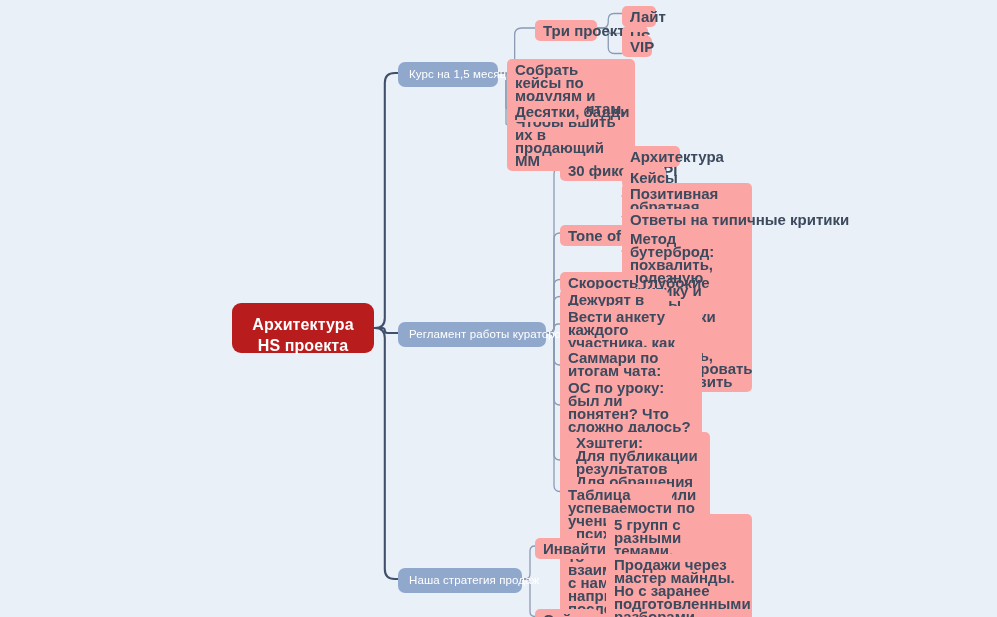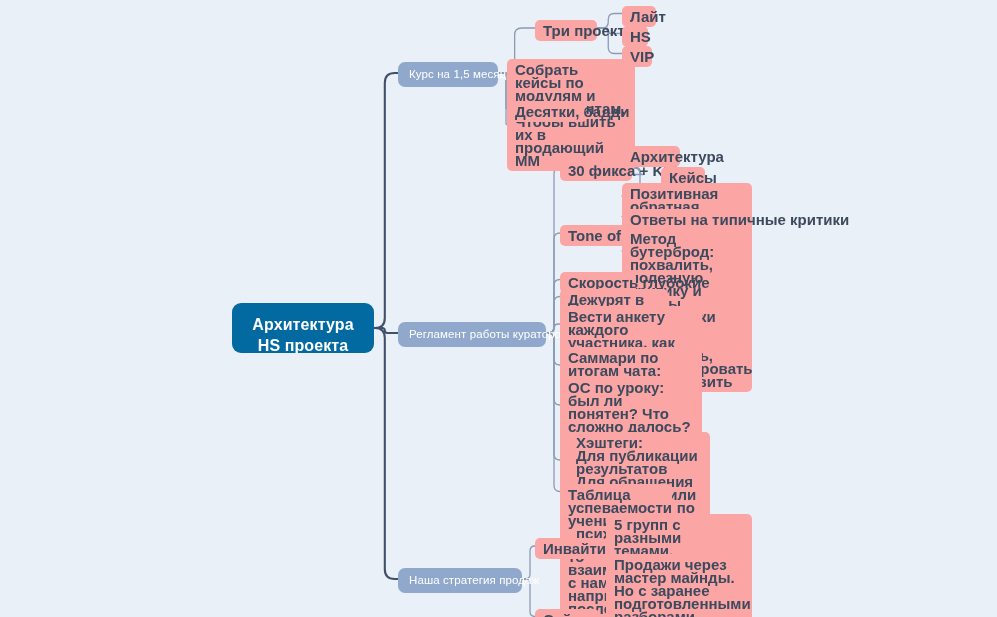--- a/index.html
+++ b/index.html
@@ -29,21 +29,21 @@
     pointer-events: none;
   }
   .node {
     position: absolute;
     box-sizing: border-box;
     border-radius: 7px;
     line-height: 13px;
     white-space: pre-wrap;
   }
   .node.root {
-    background: #0369a1;
+    background: #b91c1c;
     color: #ffffff;
     font-size: 16px;
     font-weight: bold;
     line-height: 21px;
     border-radius: 9px;
     text-align: center;
     padding: 11px 14px;
     letter-spacing: .1px;
   }
   .node.lvl1 {
@@ -100,27 +100,27 @@
       <path d="M522,579 L525,579 Q530,579 530,574 L530,551 Q530,546 535,546 L535,546" fill="none" stroke="#8b9bb4" stroke-width="1.3" stroke-linecap="round" stroke-linejoin="round"></path>
       <path d="M607,546 L609,546 Q615,546 615,540 L615,538 Q615,532 621,532 L606,532" fill="none" stroke="#8b9bb4" stroke-width="1.3" stroke-linecap="round" stroke-linejoin="round"></path>
       <path d="M607,546 L609,546 Q615,546 615,552 L615,571 Q615,577 621,577 L606,577" fill="none" stroke="#8b9bb4" stroke-width="1.3" stroke-linecap="round" stroke-linejoin="round"></path>
       <path d="M522,579 L525,579 Q530,579 530,584 L530,611.5 Q530,616.5 535,616.5 L535,616.5" fill="none" stroke="#8b9bb4" stroke-width="1.3" stroke-linecap="round" stroke-linejoin="round"></path>
     </svg>
 <div class="node root" style="left: 232px; top: 303px; width: 142px; height: 50px;">Архитектура HS проекта</div>
     <div class="node lvl1" style="left: 398px; top: 62px; width: 100px;">Курс на 1,5 месяца</div>
     <div class="node lvl2 nowrap" style="left: 535px; top: 20px; width: 62px;">Три проекта</div>
     <div class="node lvl3 nowrap" style="left: 622px; top: 6px; width: 34px;">Лайт</div>
     <div class="node lvl3 nowrap" style="left: 622px; top: 26px; width: 26px; text-align: right;">HS</div>
-    <div class="node lvl3 nowrap" style="left: 622px; top: 46px; width: 30px;">VIP</div>
+    <div class="node lvl3 nowrap" style="left: 622px; top: 36px; width: 30px;">VIP</div>
     <div class="node lvl2" style="left: 507px; top: 59px; width: 128px;">Собрать кейсы по модулям и инструментам. Чтобы вшить их в продающий ММ</div>
     <div class="node lvl2 nowrap" style="left: 507px; top: 101px; width: 80px;">Десятки, бадди</div>
     <div class="node lvl1" style="left: 398px; top: 322px; width: 148px;">Регламент работы кураторов</div>
     <div class="node lvl2 nowrap" style="left: 560px; top: 160px; width: 72px;">30 фикса + KPI</div>
     <div class="node lvl3 nowrap" style="left: 622px; top: 146px; width: 58px;">Архитектура</div>
-    <div class="node lvl3 nowrap" style="left: 622px; top: 167px; width: 44px; margin-left: 39px;">Кейсы</div>
+    <div class="node lvl3 nowrap" style="left: 622px; top: 167px; width: 44px;">Кейсы</div>
     <div class="node lvl3" style="left: 622px; top: 183px; width: 130px;">Позитивная обратная связь лично куратору</div>
     <div class="node lvl2 nowrap" style="left: 560px; top: 225px; width: 66px;">Tone of voice</div>
     <div class="node lvl3 nowrap" style="left: 622px; top: 209px; width: 108px;">Ответы на типичные критики</div>
     <div class="node lvl3" style="left: 622px; top: 228px; width: 130px;">Метод бутерброд: похвалить, полезную критику и фразы помощники для этой критики, похвалить, замотивировать и вдохновить</div>
     <div class="node lvl2 nowrap" style="left: 560px; top: 272px; width: 76px;">Скорость глубокие</div>
     <div class="node lvl2" style="left: 560px; top: 289px; width: 108px;">Дежурят в чате и в геткурс 2/2</div>
     <div class="node lvl2" style="left: 560px; top: 306px; width: 142px;">Вести анкету каждого участника, как дневник, копировать его сообщения из чата, из лички, из ДЗ</div>
     <div class="node lvl2" style="left: 560px; top: 347px; width: 142px;">Саммари по итогам чата: вдохновение, важные и глубокие темы, кейсы, разные успехи неденежные тоже</div>
     <div class="node lvl2" style="left: 560px; top: 377px; width: 142px;">ОС по уроку: был ли понятен? Что сложно далось? Что понравилось? Что бы убрали, поменяли? И тем, кто заполнит всю ОС и сдаст вовремя ДЗ – бонусы (какое-то взаимодействие с нами например после)</div>
     <div class="node lvl2" style="left: 568px; top: 432px; width: 142px;">Хэштеги:

